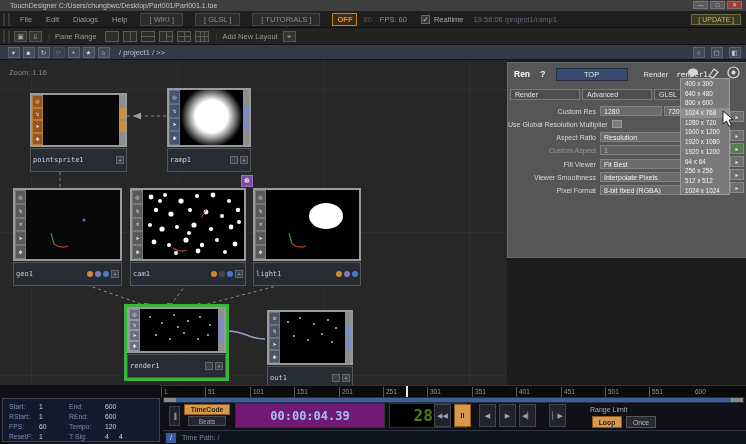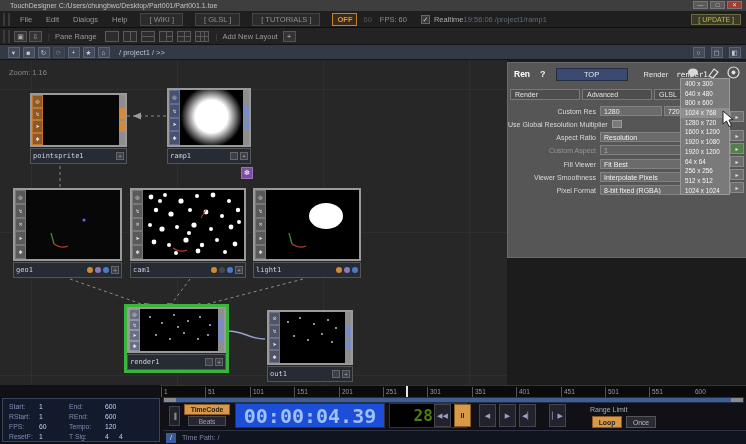--- a/index.html
+++ b/index.html
@@ -25,21 +25,21 @@
   .mitem { padding:0 7px; }
   .linkbtn { margin:0 6px; padding:1px 8px; background:#2b2b2b; border:1px solid #454545;
     color:#8f8f8f; white-space:nowrap;text-align:right; }
   .offbtn { margin-left:6px; padding:1px 4px; background:#3a2a18; border:1px solid #c87e2e;
     color:#e09540; font-weight:bold; }
   .dimnum { margin-left:6px; color:#555; }
   .fps { margin-left:8px; color:#8f8f8f; }
   .rtcheck { margin-left:14px; width:9px; height:9px; background:#3a3a3a; border:1px solid #666;
     color:#cfcfcf; font-size:7px; line-height:8px; text-align:center; }
   .rtlabel { margin-left:4px; color:#a8a8a8; }
-  .stattime { color:#5f6b7a; }
+  .stattime { margin-left:10px; color:#5f6b7a; }
   .updatebtn { position:absolute; right:5px; padding:1px 6px; background:#3a3a26;
     border:1px solid #6a6a45; color:#bcbc58; font-size:7px; }
 
   
   .panebar { position:absolute; left:0; top:28px; width:746px; height:17px;
     background:#232323; border-bottom:1px solid #111; display:flex; align-items:center;
     font-size:7.5px; color:#9a9a9a; }
   .sqbtn { width:13px; height:11px; margin:0 1px; background:#343434; border:1px solid #555;
     color:#aaa; font-size:7px; line-height:9px; text-align:center; }
   .sep { color:#4a4a4a; margin:0 5px; }
@@ -69,21 +69,21 @@
 
   .node { position:absolute; }
   .nbody { display:flex; background:#8e8e8e; border:2px solid #9a9a9a; }
   .nstrip { width:11px; display:flex; flex-direction:column; }
   .nic { flex:1; margin:1px; background:rgba(0,0,0,.25); color:#e8e8e8; font-size:5px;
     display:flex; align-items:center; justify-content:center; }
   .nview { flex:1; background:#070707; position:relative; overflow:hidden; }
   .nout { width:6px; display:flex; flex-direction:column; justify-content:center; gap:2px;
     background:#8e8e8e; }
   .ntab { height:11px; }
-  .nlabel { margin-top:1px; height:16px; background:#272b33; border:1px solid #555;
+  .nlabel { margin-top:1px; height:24px; background:#272b33; border:1px solid #555;
     display:flex; align-items:center; font-family:"DejaVu Sans Mono", monospace;
     font-size:7px; color:#ccd2dd; padding:0 2px; }
   .nlabel .nname { flex:1; overflow:hidden; white-space:nowrap; }
   .dot { width:6px; height:6px; border-radius:50%; margin-left:2px; }
   .mini { width:8px; height:8px; margin-left:2px; background:#3a3f4a; border:1px solid #666;
     color:#aaa; font-size:6px; line-height:6px; text-align:center; }
   .selglow { box-shadow:0 0 0 3px #3bb43b; }
 
   
   .rightdark { position:absolute; left:507px; top:0; width:239px; height:325px; background:#1c1c1c; }
@@ -134,23 +134,23 @@
   .tv { width:30px; color:#c2d2f2; }
   .tl2 { width:36px; color:#7e8db4; }
 
   .transport { position:absolute; left:163px; top:18px; width:583px; height:27px; }
   .popout { position:absolute; left:6px; top:3px; width:11px; height:20px; background:#22222c;
     border:1px solid #444; color:#888; font-size:6px; text-align:center; line-height:18px; }
   .tcbtn { position:absolute; left:21px; top:1px; width:46px; height:11px; background:#d89a4a;
     border:1px solid #8a5a20; color:#222; font-size:6.8px; font-weight:bold; text-align:center; line-height:10px; }
   .btbtn { position:absolute; left:25px; top:13px; width:38px; height:10px; background:#262630;
     border:1px solid #4a4a55; color:#9aa0b0; font-size:6.5px; text-align:center; line-height:9px; }
-  .tcdisp { position:absolute; left:72px; top:0; width:150px; height:25px; background:#1d4ed8;
+  .tcdisp { position:absolute; left:72px; top:0; width:150px; height:25px; background:#701a75;
     border:1px solid #333; color:#9fc0f5; font-family:"DejaVu Sans Mono", monospace;
-    font-size:20px; font-weight:bold; text-align:center; line-height:24px; }
+    font-size:12px; font-weight:bold; text-align:center; line-height:24px; }
   .frdisp { position:absolute; left:226px; top:0; width:78px; height:25px; background:#000;
     border:1px solid #333; color:#4d7c0f; font-family:"DejaVu Sans Mono", monospace;
     font-size:16px; font-weight:bold; text-align:center; line-height:24px; }
   .trbtn { position:absolute; top:1px; width:17px; height:23px; background:#22222c;
     border:1px solid #45454f; color:#9aa0c0; font-size:7px; text-align:center; line-height:22px; }
   .trbtn.on { background:#d89a4a; border-color:#8a5a20; color:#332200; font-weight:bold; }
   .rlim { position:absolute; left:427px; top:3px; font-size:7px; color:#a8aec0; }
   .loopbtn { position:absolute; left:429px; top:13px; width:30px; height:12px; background:#d89a4a;
     border:1px solid #8a5a20; color:#222; font-size:6.8px; font-weight:bold; text-align:center; line-height:11px; }
   .oncebtn { position:absolute; left:463px; top:13px; width:30px; height:12px; background:#2a2a34;

